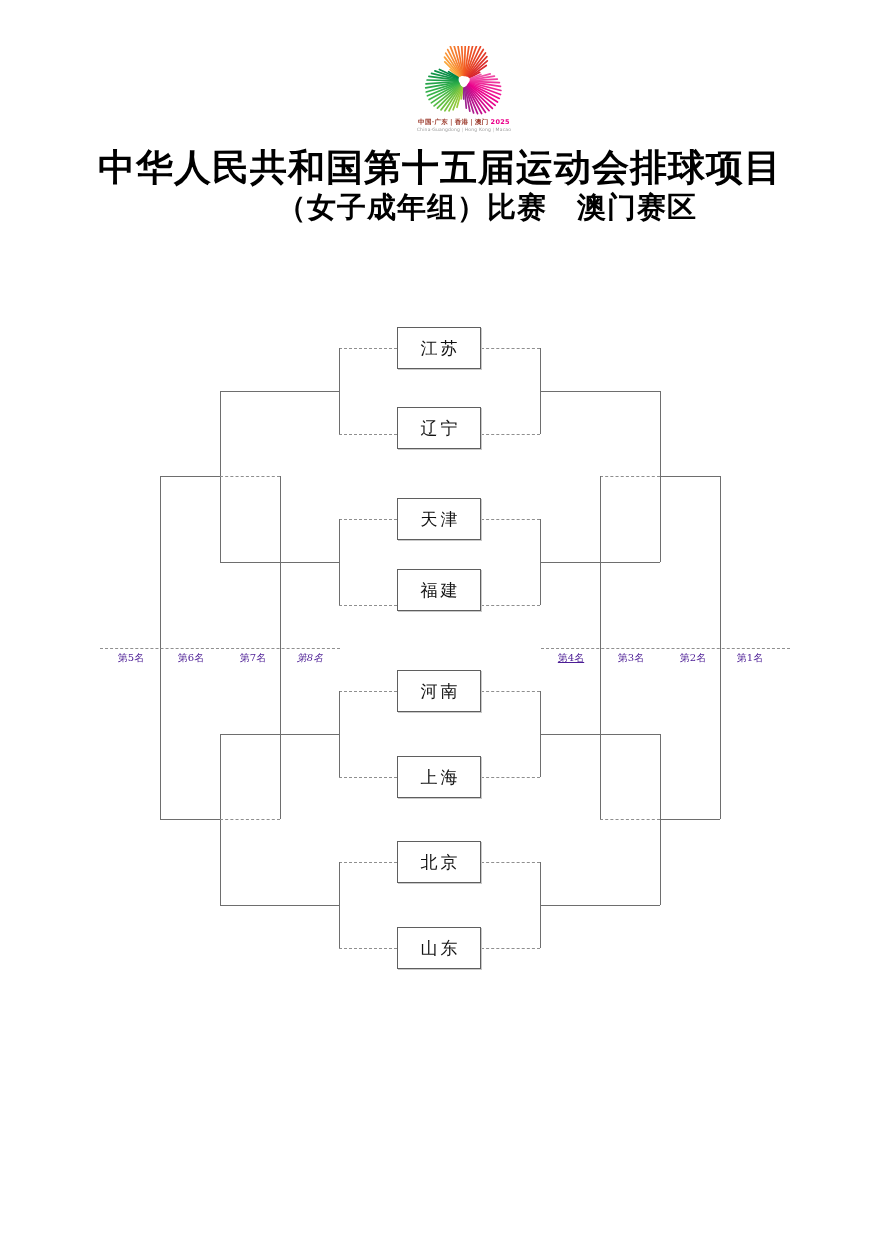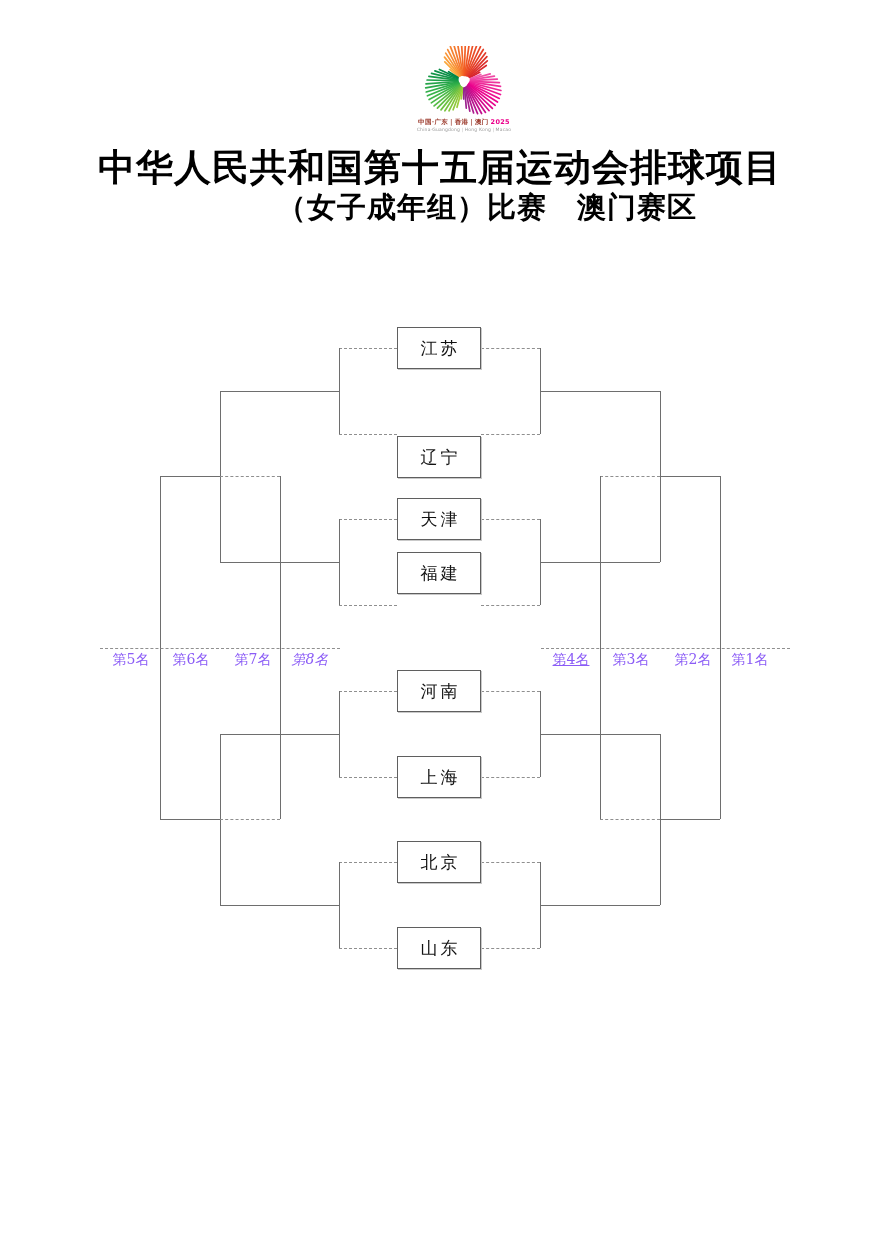--- a/index.html
+++ b/index.html
@@ -29,21 +29,21 @@
   .lv{width:1px;background:#6e6e6e;}
   .ld{height:0;background:none;border-top:1px dashed #8f8f8f;}
   .team-box{
     position:absolute;left:397px;width:84px;height:42px;box-sizing:border-box;
     border:1px solid #5f5f5f;background:#fff;box-shadow:1px 1px 0 #c9c9c9;
     display:flex;align-items:center;justify-content:center;
     font-size:17px;color:#111;letter-spacing:3px;text-indent:3px;z-index:2;
   }
   .rank{
     position:absolute;top:651px;transform:translateX(-50%);
-    font-size:14px;color:#8b5cf6;white-space:nowrap;z-index:2;
+    font-size:10px;color:#4c1d95;white-space:nowrap;z-index:2;
   }
 </style>
 </head>
 <body>
 
 <div class="page">
 
   <div class="logo">
     <svg id="logo-svg" width="120" height="72" viewBox="0 0 120 72">
         <line x1="54.6" y1="30.6" x2="46.0" y2="23.7" stroke="rgb(252,176,64)" stroke-width="1.7" stroke-linecap="round"></line>
@@ -159,23 +159,23 @@
       <div class="ln ld" style="left: 220px; top: 819px; width: 60px;"></div>
       <div class="ln ld" style="left: 600px; top: 819px; width: 60px;"></div>
       <div class="ln lh" style="left: 660px; top: 819px; width: 60px;"></div>
       <div class="ln lv" style="left: 160px; top: 476px; height: 343px;"></div>
       <div class="ln lv" style="left: 280px; top: 476px; height: 343px;"></div>
       <div class="ln lv" style="left: 600px; top: 476px; height: 343px;"></div>
       <div class="ln lv" style="left: 720px; top: 476px; height: 343px;"></div>
       <div class="ln ld" style="left: 100px; top: 648px; width: 240px;"></div>
       <div class="ln ld" style="left: 541px; top: 648px; width: 249px;"></div>
       <div class="team-box" style="top: 327px;">江苏</div>
-      <div class="team-box" style="top: 436px;">辽宁</div>
+      <div class="team-box" style="top: 407px;">辽宁</div>
       <div class="team-box" style="top: 498px;">天津</div>
-      <div class="team-box" style="top: 552px;">福建</div>
+      <div class="team-box" style="top: 569px;">福建</div>
       <div class="team-box" style="top: 670px;">河南</div>
       <div class="team-box" style="top: 756px;">上海</div>
       <div class="team-box" style="top: 841px;">北京</div>
       <div class="team-box" style="top: 927px;">山东</div>
       <div class="rank" style="left: 131px;">第5名</div>
       <div class="rank" style="left: 191px;">第6名</div>
       <div class="rank" style="left: 253px;">第7名</div>
       <div class="rank" style="left: 310px; font-style: italic;">第8名</div>
       <div class="rank" style="left: 571px; text-decoration: underline;">第4名</div>
       <div class="rank" style="left: 631px;">第3名</div>

